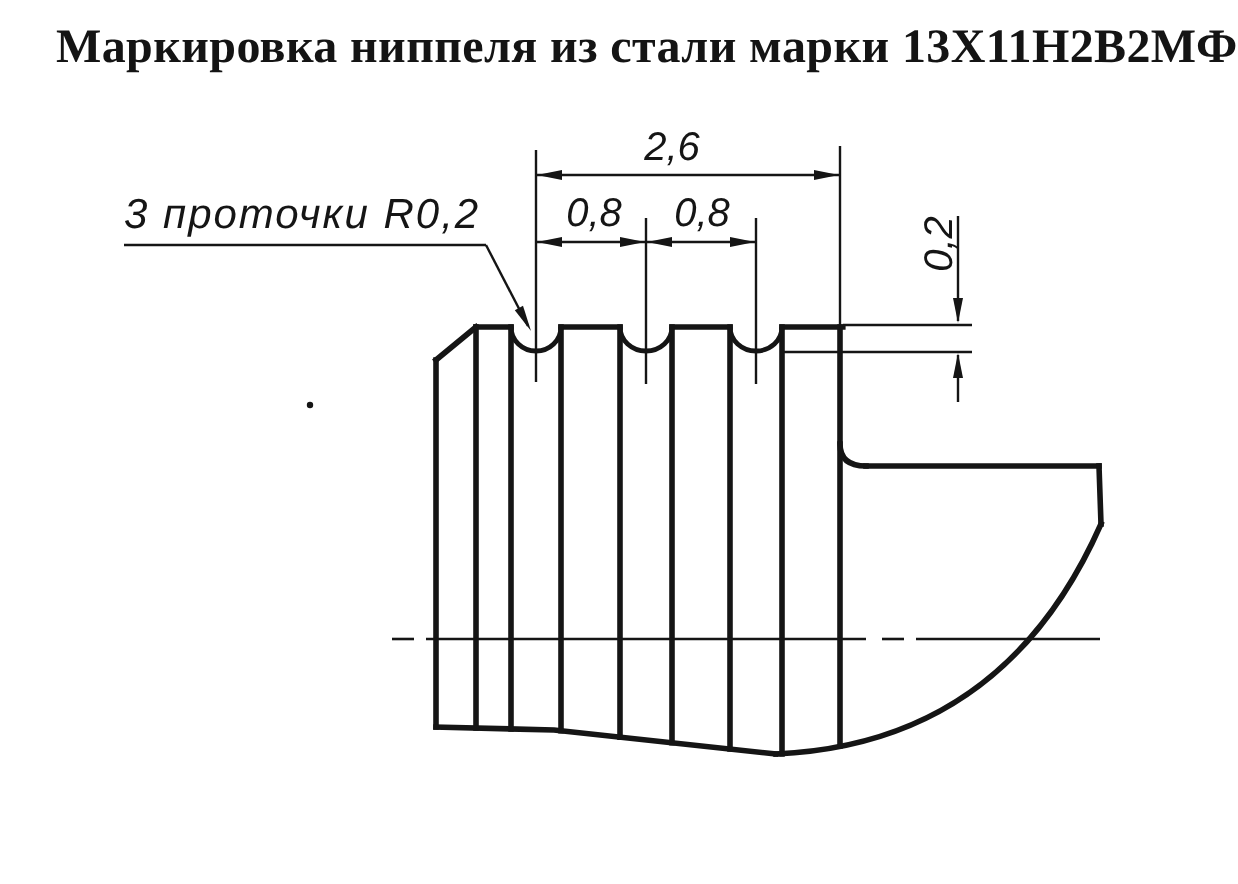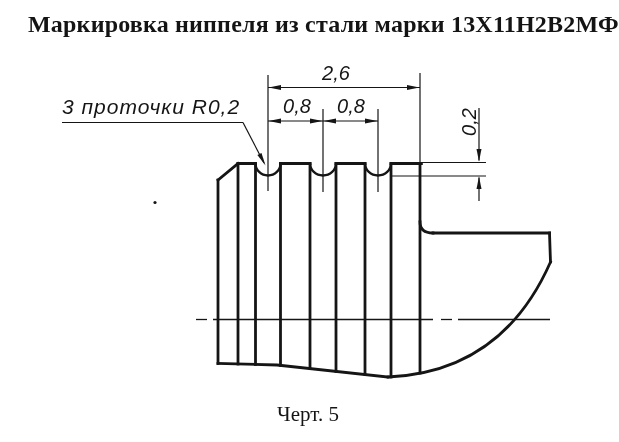--- a/index.html
+++ b/index.html
@@ -133,14 +133,13 @@
       <text class="notetext" x="62" y="114">3 проточки R0,2</text>
       <text class="dimtext" x="336" y="80" text-anchor="middle">2,6</text>
       <text class="dimtext" x="297" y="113" text-anchor="middle">0,8</text>
       <text class="dimtext" x="351" y="113" text-anchor="middle">0,8</text>
       <text class="dimtext" x="470" y="128" text-anchor="middle" transform="rotate(-90 470 122)">0,2</text>
     </g>
 
     <circle cx="155" cy="202.5" r="1.6" fill="#151515"></circle>
   </svg>
 
-  <div id="fig-caption">Черт. 5</div>
 </div>
 
 </body></html>

